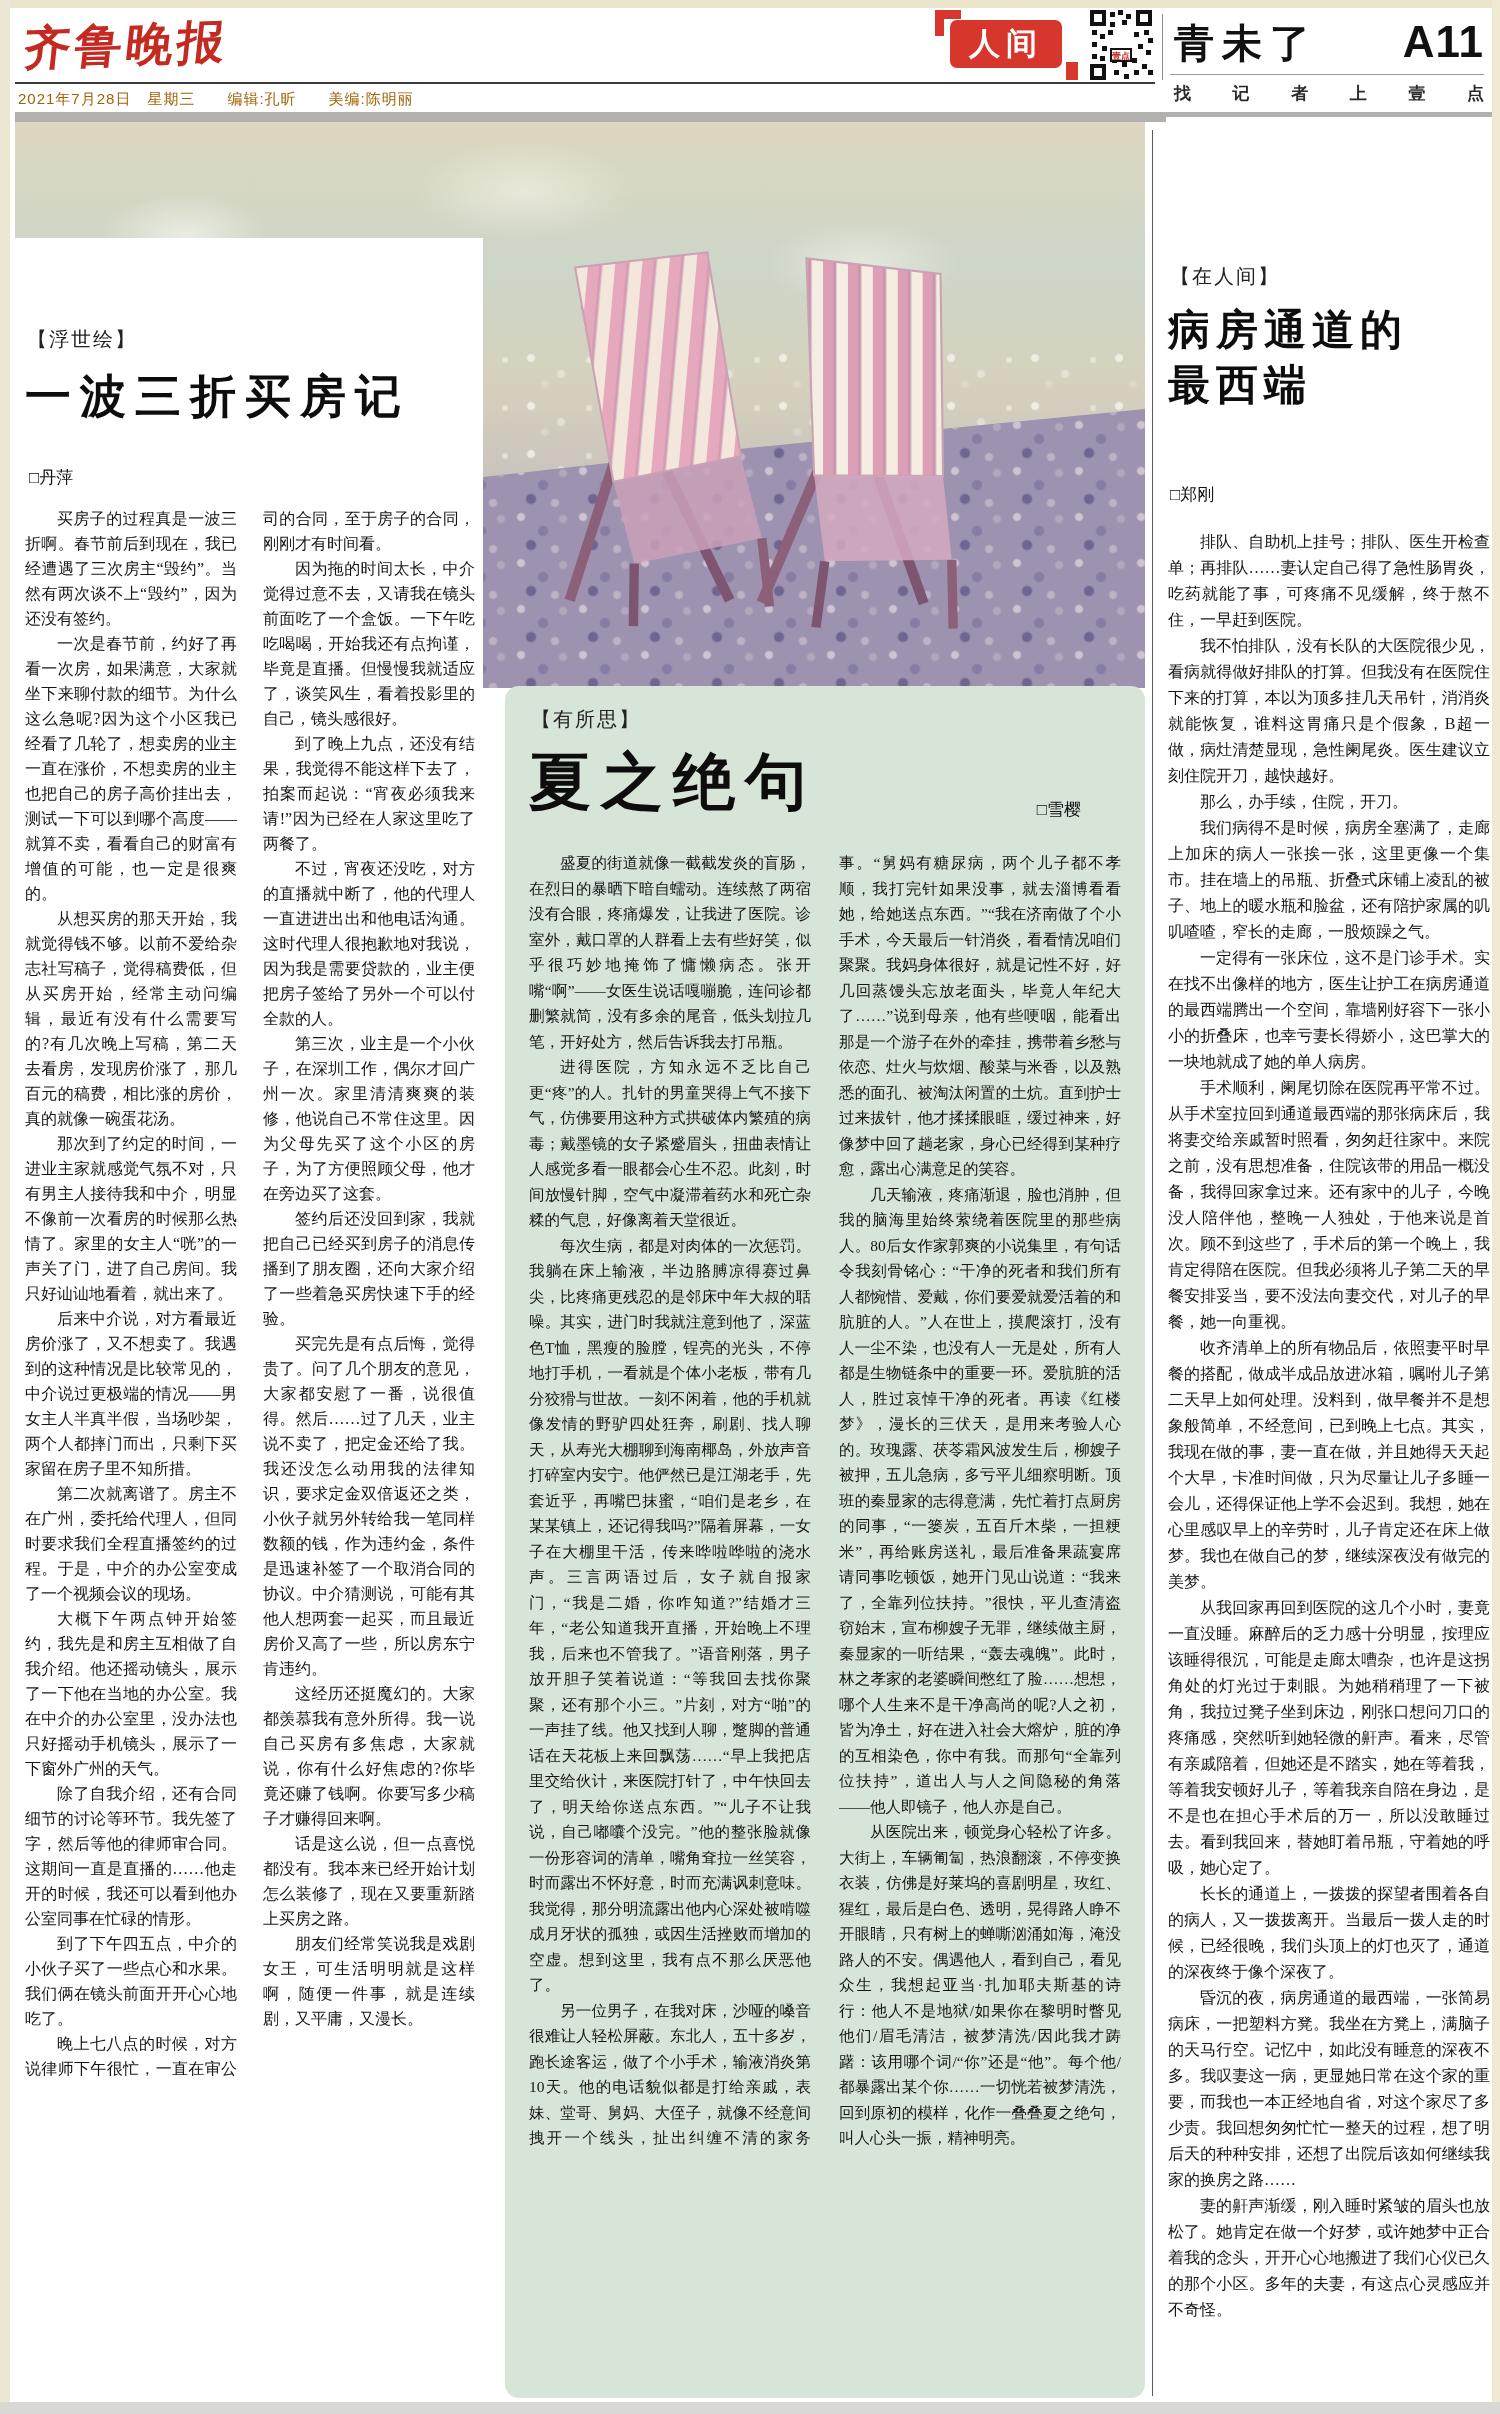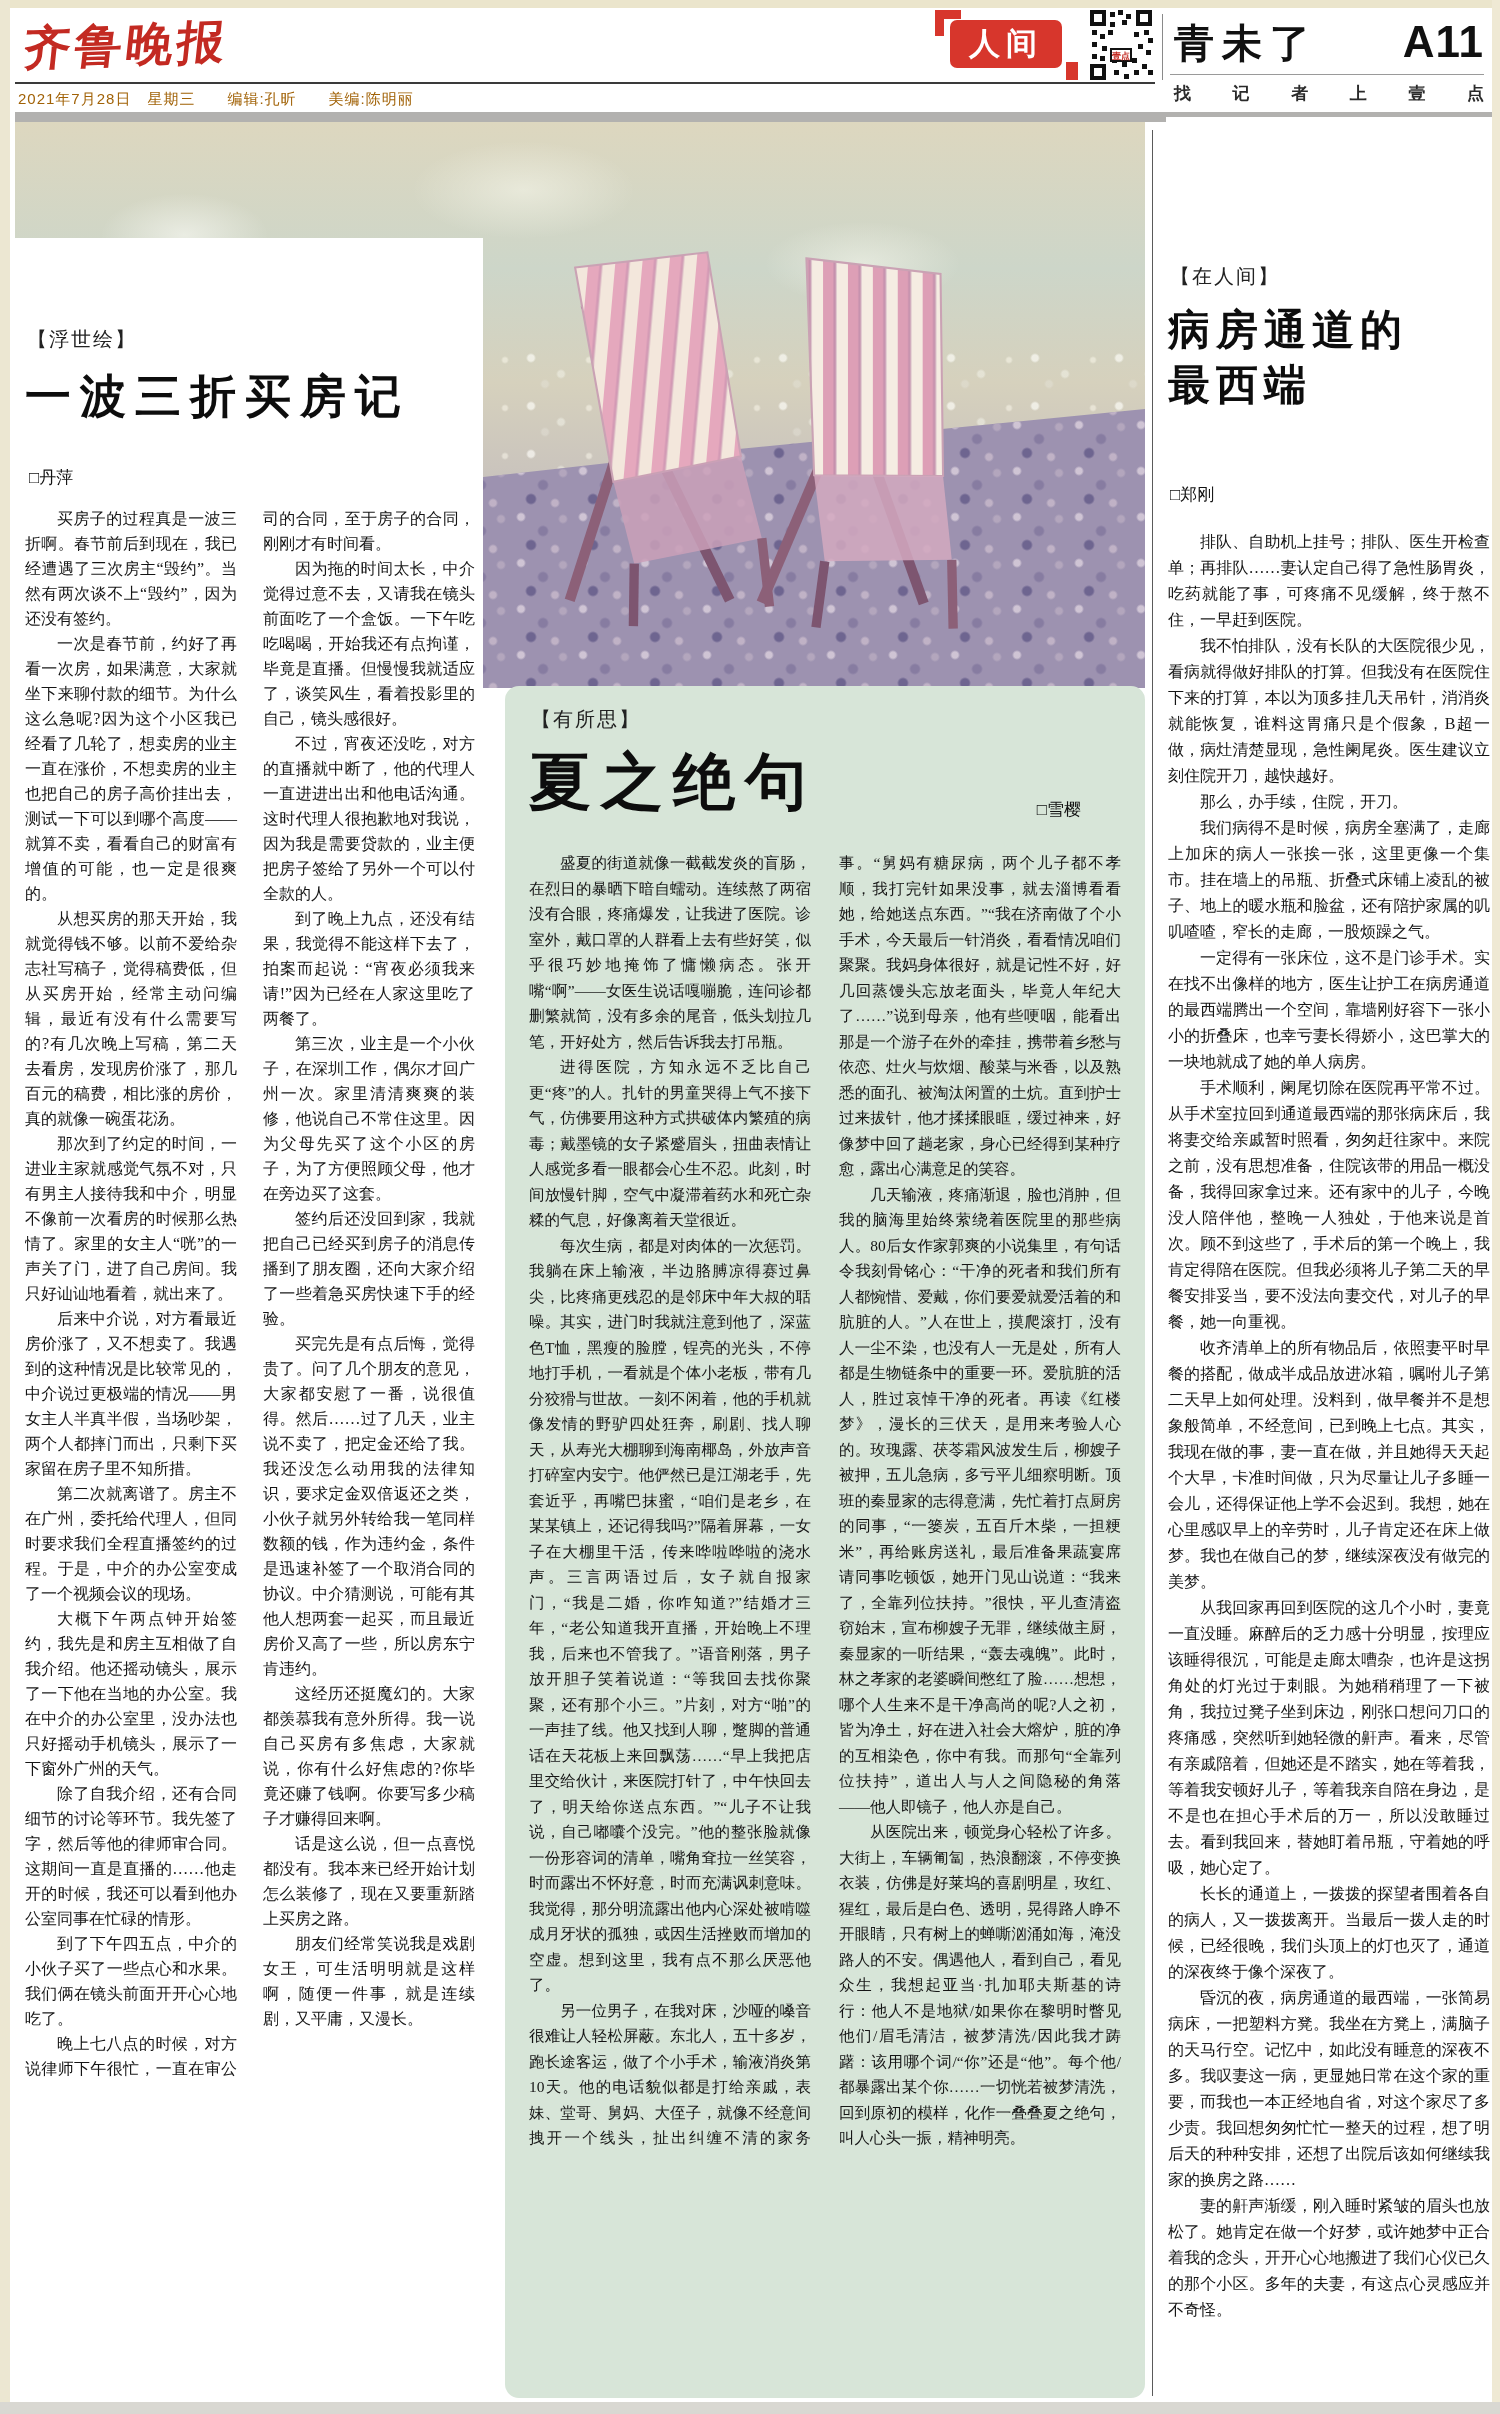--- a/index.html
+++ b/index.html
@@ -260,22 +260,22 @@
         <p>一次是春节前，约好了再看一次房，如果满意，大家就坐下来聊付款的细节。为什么这么急呢?因为这个小区我已经看了几轮了，想卖房的业主一直在涨价，不想卖房的业主也把自己的房子高价挂出去，测试一下可以到哪个高度——就算不卖，看看自己的财富有增值的可能，也一定是很爽的。</p>
         <p>从想买房的那天开始，我就觉得钱不够。以前不爱给杂志社写稿子，觉得稿费低，但从买房开始，经常主动问编辑，最近有没有什么需要写的?有几次晚上写稿，第二天去看房，发现房价涨了，那几百元的稿费，相比涨的房价，真的就像一碗蛋花汤。</p>
         <p>那次到了约定的时间，一进业主家就感觉气氛不对，只有男主人接待我和中介，明显不像前一次看房的时候那么热情了。家里的女主人“咣”的一声关了门，进了自己房间。我只好讪讪地看着，就出来了。</p>
         <p>后来中介说，对方看最近房价涨了，又不想卖了。我遇到的这种情况是比较常见的，中介说过更极端的情况——男女主人半真半假，当场吵架，两个人都摔门而出，只剩下买家留在房子里不知所措。</p>
         <p>第二次就离谱了。房主不在广州，委托给代理人，但同时要求我们全程直播签约的过程。于是，中介的办公室变成了一个视频会议的现场。</p>
         <p>大概下午两点钟开始签约，我先是和房主互相做了自我介绍。他还摇动镜头，展示了一下他在当地的办公室。我在中介的办公室里，没办法也只好摇动手机镜头，展示了一下窗外广州的天气。</p>
         <p>除了自我介绍，还有合同细节的讨论等环节。我先签了字，然后等他的律师审合同。这期间一直是直播的……他走开的时候，我还可以看到他办公室同事在忙碌的情形。</p>
         <p>到了下午四五点，中介的小伙子买了一些点心和水果。我们俩在镜头前面开开心心地吃了。</p>
         <p>晚上七八点的时候，对方说律师下午很忙，一直在审公司的合同，至于房子的合同，刚刚才有时间看。</p>
         <p>因为拖的时间太长，中介觉得过意不去，又请我在镜头前面吃了一个盒饭。一下午吃吃喝喝，开始我还有点拘谨，毕竟是直播。但慢慢我就适应了，谈笑风生，看着投影里的自己，镜头感很好。</p>
+        <p>到了晚上九点，还没有结果，我觉得不能这样下去了，拍案而起说：“宵夜必须我来请!”因为已经在人家这里吃了两餐了。</p>
         <p>不过，宵夜还没吃，对方的直播就中断了，他的代理人一直进进出出和他电话沟通。这时代理人很抱歉地对我说，因为我是需要贷款的，业主便把房子签给了另外一个可以付全款的人。</p>
-        <p>到了晚上九点，还没有结果，我觉得不能这样下去了，拍案而起说：“宵夜必须我来请!”因为已经在人家这里吃了两餐了。</p>
         <p>第三次，业主是一个小伙子，在深圳工作，偶尔才回广州一次。家里清清爽爽的装修，他说自己不常住这里。因为父母先买了这个小区的房子，为了方便照顾父母，他才在旁边买了这套。</p>
         <p>签约后还没回到家，我就把自己已经买到房子的消息传播到了朋友圈，还向大家介绍了一些着急买房快速下手的经验。</p>
         <p>买完先是有点后悔，觉得贵了。问了几个朋友的意见，大家都安慰了一番，说很值得。然后……过了几天，业主说不卖了，把定金还给了我。我还没怎么动用我的法律知识，要求定金双倍返还之类，小伙子就另外转给我一笔同样数额的钱，作为违约金，条件是迅速补签了一个取消合同的协议。中介猜测说，可能有其他人想两套一起买，而且最近房价又高了一些，所以房东宁肯违约。</p>
         <p>这经历还挺魔幻的。大家都羡慕我有意外所得。我一说自己买房有多焦虑，大家就说，你有什么好焦虑的?你毕竟还赚了钱啊。你要写多少稿子才赚得回来啊。</p>
         <p>话是这么说，但一点喜悦都没有。我本来已经开始计划怎么装修了，现在又要重新踏上买房之路。</p>
         <p>朋友们经常笑说我是戏剧女王，可生活明明就是这样啊，随便一件事，就是连续剧，又平庸，又漫长。</p>
       </div>
   </div>
 
   <div class="abs green-art">

